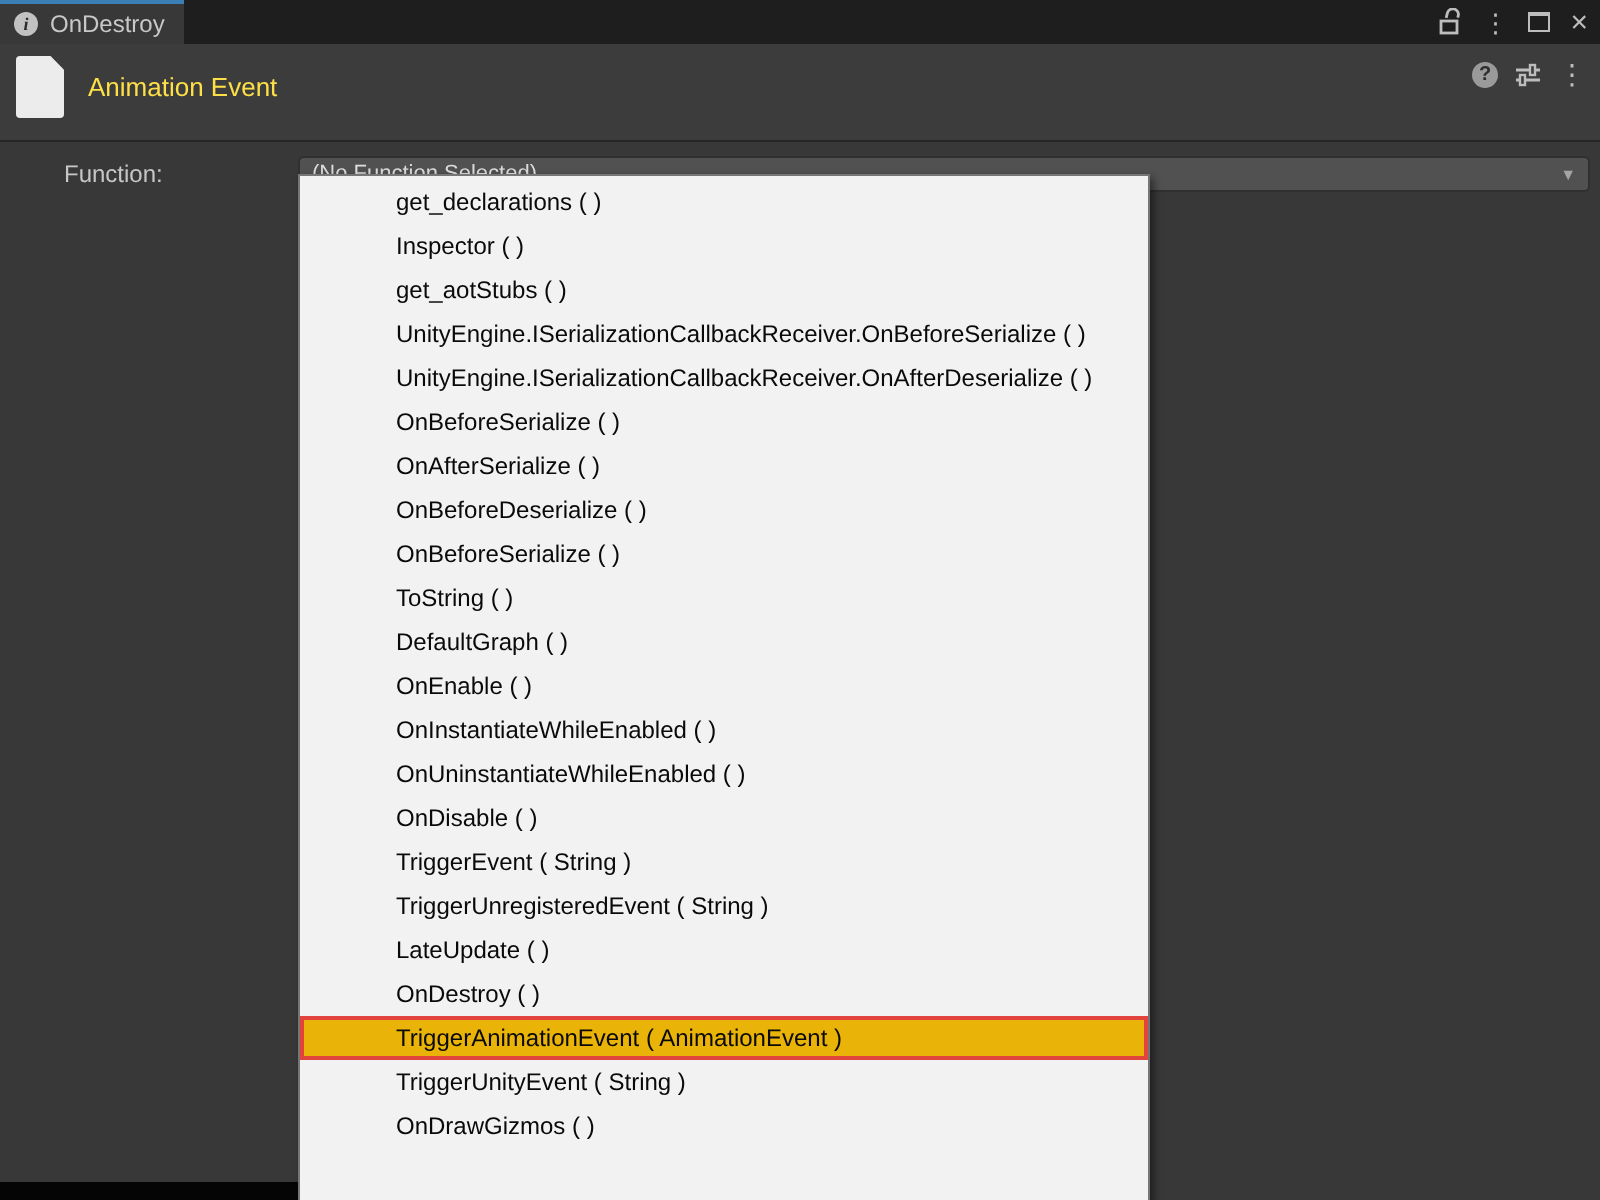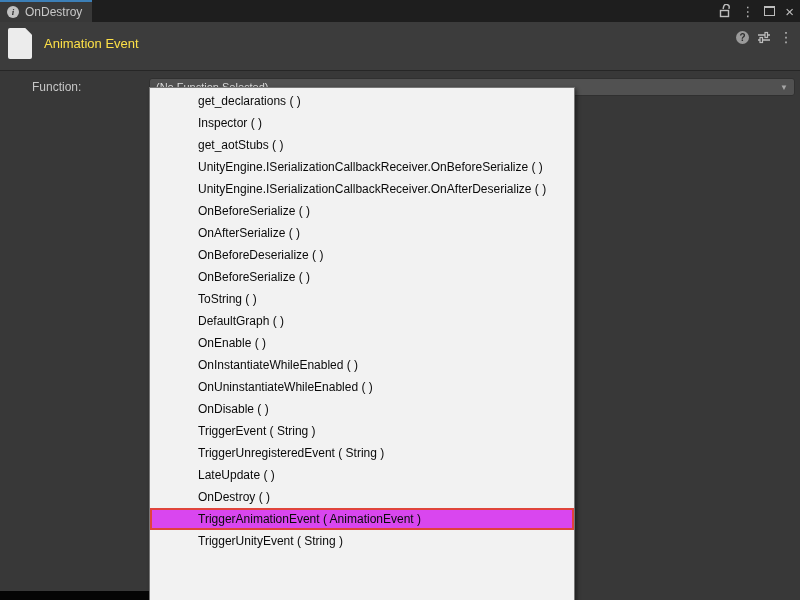--- a/index.html
+++ b/index.html
@@ -175,17 +175,18 @@
     <div class="menu-item">ToString ( )</div>
     <div class="menu-item">DefaultGraph ( )</div>
     <div class="menu-item">OnEnable ( )</div>
     <div class="menu-item">OnInstantiateWhileEnabled ( )</div>
     <div class="menu-item">OnUninstantiateWhileEnabled ( )</div>
     <div class="menu-item">OnDisable ( )</div>
     <div class="menu-item">TriggerEvent ( String )</div>
     <div class="menu-item">TriggerUnregisteredEvent ( String )</div>
     <div class="menu-item">LateUpdate ( )</div>
     <div class="menu-item">OnDestroy ( )</div>
-    <div class="menu-item" style="background: #d946ef; border-color: rgb(224, 68, 60);">TriggerAnimationEvent ( AnimationEvent )</div>
+    <div class="menu-item" style="background: #eab308; border-color: rgb(224, 68, 60);">TriggerAnimationEvent ( AnimationEvent )</div>
     <div class="menu-item">TriggerUnityEvent ( String )</div>
+    <div class="menu-item">OnDrawGizmos ( )</div>
   </div>
 
 <div class="bottom-strip"></div>
 
 </body></html>

